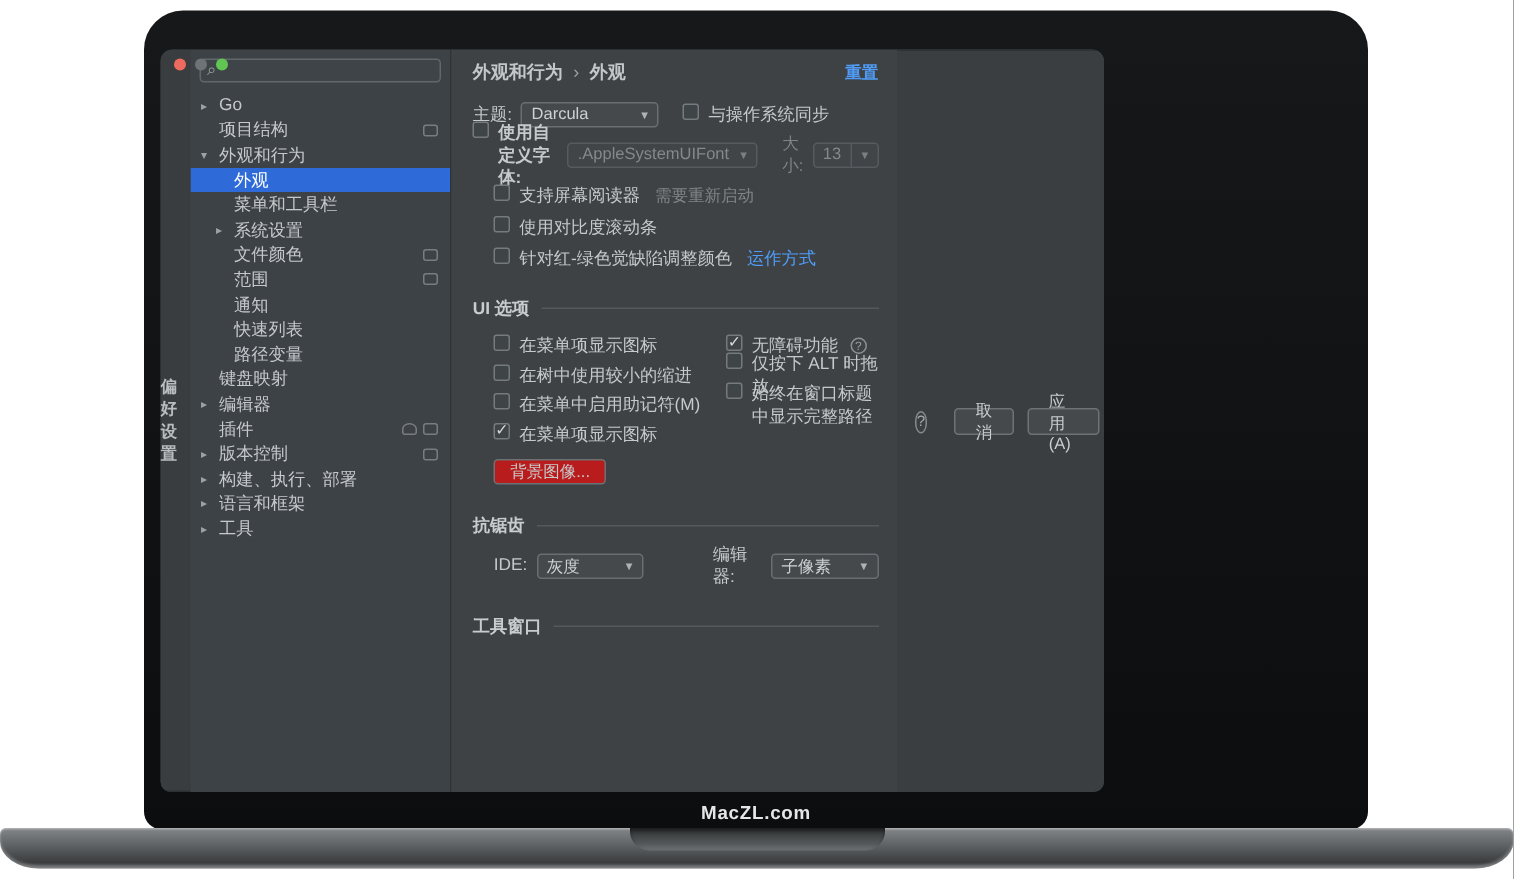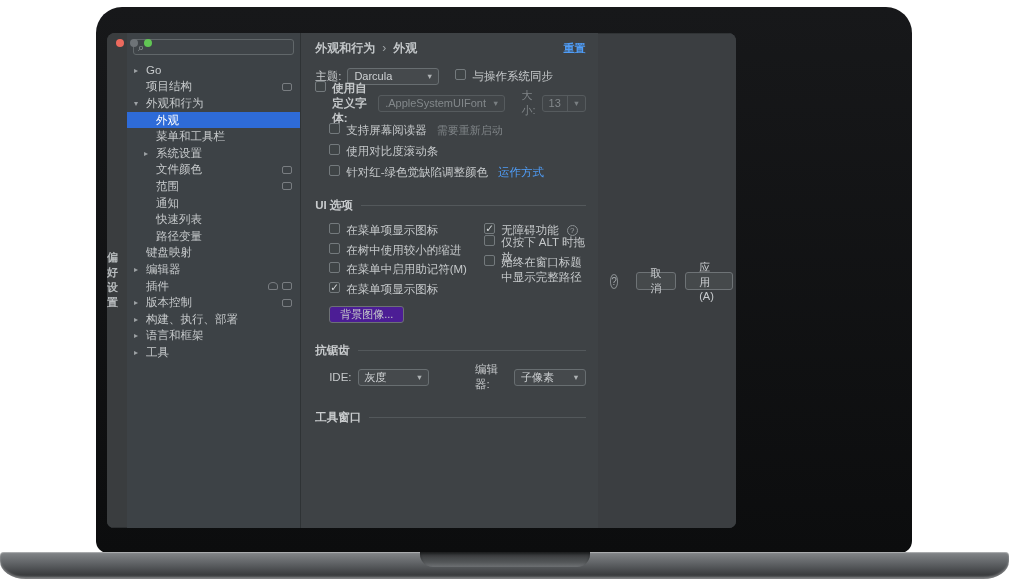--- a/index.html
+++ b/index.html
@@ -86,41 +86,42 @@
   .cb-row:first-of-type { margin-top:0; }
   .hint { color:#7f8487; font-size:11px; }
   .link { color:#4f9df8; font-size:11.5px; cursor:pointer; }
   .sub-hint { padding-left:31px; margin-top:2px; }
 
   .cols { display:grid; grid-template-columns:155px 1fr; padding-left:14px; margin-top:8px; }
   .cols .cell { height:19.5px; display:flex; align-items:center; gap:8px; }
   .help-circ { width:11px; height:11px; border:1px solid #8b9093; border-radius:50%;
     color:#9ba0a3; font-size:8px; display:inline-flex; align-items:center; justify-content:center; }
 
-  .bg-btn { margin:7px 0 0 14px; height:17px; padding:0 10px; background:#4c1d95;
+  .bg-btn { margin:7px 0 0 14px; height:17px; padding:0 10px; background:#b91c1c;
     border:1px solid #6c7174; border-radius:3px; color:#c6c9cb; font-size:11px;
     display:inline-flex; align-items:center; cursor:pointer; }
 
   .aa-row { margin-top:10px; padding-left:14px; height:18px; display:flex; align-items:center; }
 
   
   .footer { flex:0 0 28px; background:#3b3e41; border-top:1px solid #303335;
     display:flex; align-items:center; padding:0 12px; gap:9px; }
   .help-btn { width:15px; height:15px; border:1px solid #868b8e; border-radius:50%;
     color:#a6abae; font-size:10px; display:flex; align-items:center; justify-content:center; cursor:pointer; }
   .fspacer { flex:1; }
   .btn { height:18px; padding:0 13px; border-radius:3px; background:#45494b;
     border:1px solid #6e7376; color:#c9cccf; font-size:11px;
     display:inline-flex; align-items:center; cursor:pointer; }
   .btn.primary { background:#3663b0; border-color:#5a86c8; color:#eef3f8; }
 </style>
 </head>
 <body>
 
 <div class="screen-bezel">
+  <div class="brand">MacZL.com</div>
 
   <div class="window">
 
     <div class="titlebar">
       <div class="dots">
         <span class="dot red"></span>
         <span class="dot gray"></span>
         <span class="dot green"></span>
       </div>
       <span class="title">偏好设置</span>

